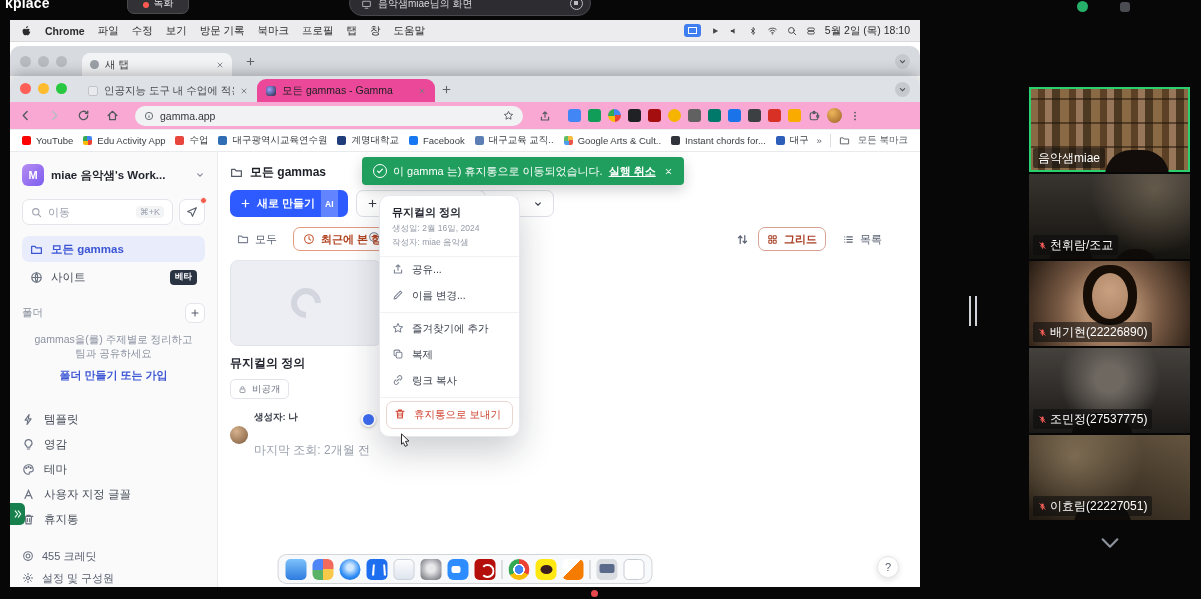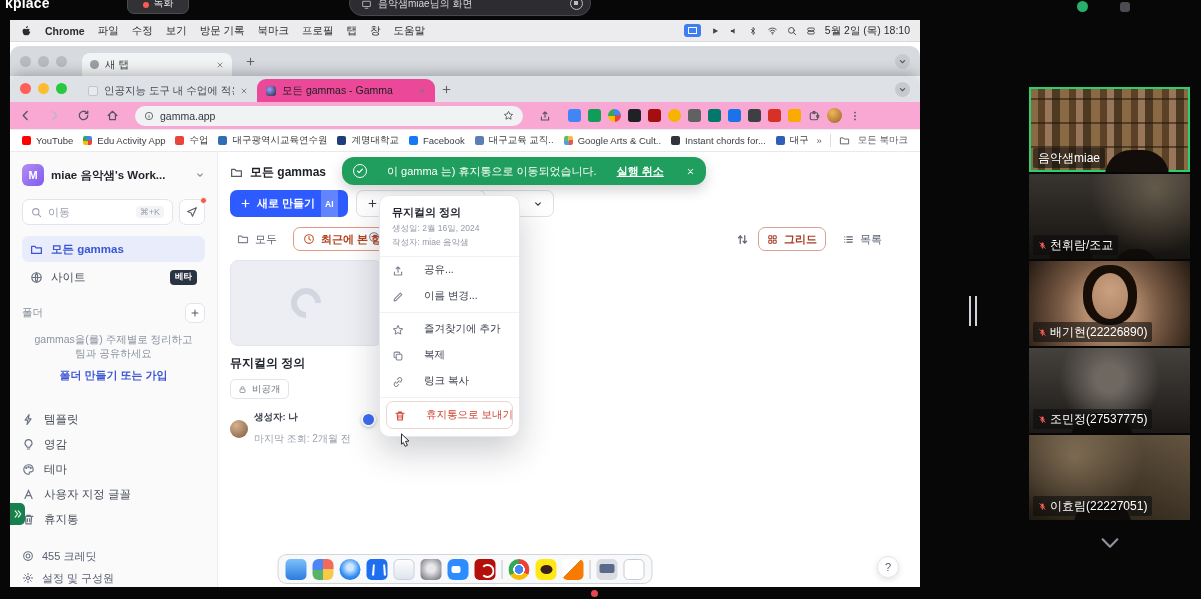--- a/index.html
+++ b/index.html
@@ -114,21 +114,21 @@
 .tools{margin-top:24px;display:flex;flex-direction:column}
 .titem{height:25px;display:flex;align-items:center;gap:9px;color:#474d59}
 .titem svg{color:#6a7280;flex:none}
 .sfoot{margin-top:13px;display:flex;flex-direction:column}
 .fitem{height:22px;display:flex;align-items:center;gap:8px;color:#5a6170;font-size:11px}
 .fitem svg{color:#6a7280;flex:none}
 
 .gmain{flex:1;position:relative;background:#fff;min-width:0}
 .ghead{position:absolute;left:12px;top:12px;display:flex;align-items:center;gap:7px;font-size:12px;font-weight:700;color:#1c1f27;z-index:2}
 .ghead svg{color:#555b66}
-.toast{position:absolute;left:124px;top:5px;height:28px;background:#1f9e5d;border-radius:12px;color:#fff;display:flex;align-items:center;gap:20px;padding:0 11px;font-size:11px;z-index:45;box-shadow:0 5px 14px rgba(0,0,0,.18);white-space:nowrap}
+.toast{position:absolute;left:144px;top:5px;height:28px;background:#1f9e5d;border-radius:4px;color:#fff;display:flex;align-items:center;gap:6px;padding:0 11px;font-size:11px;z-index:45;box-shadow:0 5px 14px rgba(0,0,0,.18);white-space:nowrap}
 .toast .chk{width:14px;height:14px;border:1.4px solid #fff;border-radius:50%;display:flex;align-items:center;justify-content:center;flex:none}
 .toast .undo{font-weight:700;text-decoration:underline}
 .toast .tx{opacity:.9;margin-left:2px}
 .btnrow{position:absolute;left:12px;top:38px;display:flex;gap:8px;z-index:2}
 .bprim{height:27px;background:#2e5bff;border-radius:7px;color:#fff;display:flex;align-items:center;gap:6px;padding:0 10px;font-size:11px;font-weight:700;white-space:nowrap}
 .ai{background:rgba(255,255,255,.25);border-radius:4px;font-size:8.5px;padding:18px 4px}
 .bout{height:27px;background:#fff;border:1px solid #dcdfe6;border-radius:7px;color:#363b46;display:flex;align-items:center;gap:6px;padding:0 10px;font-size:11px;font-weight:600;white-space:nowrap}
 .bimport{position:absolute;left:246px;top:38px;z-index:1;width:90px;justify-content:space-between}
 .filters{position:absolute;left:10px;top:75px;display:flex;align-items:center;gap:7px;z-index:2}
 .filt{height:24px;display:flex;align-items:center;gap:6px;padding:0 9px;font-size:11px;color:#596070;border-radius:7px;white-space:nowrap}
@@ -145,28 +145,28 @@
 
 .card{position:absolute;left:12px;top:108px;width:152px;z-index:1}
 .thumb{height:86px;background:#edeef3;border:1px solid #e3e5ec;border-radius:8px;display:flex;align-items:center;justify-content:center}
 .glogo{width:30px;height:30px;border:6px solid #d3d6df;border-radius:50%;border-right-color:transparent;transform:rotate(45deg)}
 .ctitle{margin-top:9px;font-size:12px;font-weight:700;color:#22252e}
 .vbadge{margin-top:7px;display:inline-flex;align-items:center;gap:5px;border:1px solid #e2e4ea;border-radius:5px;padding:2.5px 7px;font-size:9.5px;color:#6c7280}
 .vbadge svg{color:#868d9a}
 .crow{margin-top:12px;display:flex;align-items:center;gap:6px;position:relative}
 .cav{width:18px;height:18px;border-radius:50%;background:radial-gradient(circle at 35% 30%,#d8b28e,#7c5a3c);flex:none}
 .cmeta .l1{font-size:9.5px;color:#3a3f4a;font-weight:600}
-.cmeta .l2{font-size:10px;color:#9aa0ac;margin-top:8px}
+.cmeta .l2{font-size:12px;color:#9aa0ac;margin-top:18px}
 .collab{position:absolute;right:6px;top:1px;width:15px;height:15px;border-radius:50%;background:#3d6cf2;border:2px solid #fff;box-shadow:0 1px 3px rgba(0,0,0,.25)}
 
 .menu{position:absolute;left:161px;top:43px;width:141px;background:#fff;border:1px solid #e7e8ee;border-radius:10px;box-shadow:0 14px 34px rgba(22,26,40,.22);z-index:50;padding:9px 0 7px;font-size:10.5px}
 .mhead{padding:0 12px 8px;border-bottom:1px solid #eff1f4}
 .mtitle{font-size:11px;font-weight:700;color:#23262f}
 .mmeta{font-size:8.5px;color:#949aa7;margin-top:3px;line-height:11px}
-.mi{display:flex;align-items:flex-end;gap:20px;padding:6px 12px;color:#3a3f4b;white-space:nowrap}
+.mi{display:flex;align-items:flex-start;gap:8px;padding:6px 12px;color:#3a3f4b;white-space:nowrap}
 .mi svg{color:#7d8494;flex:none}
 .msep{border-top:1px solid #eff1f4;margin:3px 0}
 .mi.danger{margin:3px 6px 0;padding:6px 7px;border:1px solid #e9d6d1;border-radius:7px;color:#cf4432}
 .mi.danger svg{color:#cf4432}
 .cursor{position:absolute;left:180px;top:280px;z-index:60}
 .helpb{position:absolute;right:21px;bottom:9px;width:22px;height:22px;border-radius:50%;background:#fff;border:1px solid #e4e6ea;box-shadow:0 2px 6px rgba(0,0,0,.12);display:flex;align-items:center;justify-content:center;font-size:11px;color:#596070;z-index:10}
 
 
 .dock{position:absolute;left:50%;bottom:3px;transform:translateX(-50%);height:30px;background:rgba(246,247,250,.8);border:1px solid rgba(120,120,130,.28);border-radius:9px;display:flex;align-items:center;gap:6px;padding:0 7px;z-index:70}
 .di{width:21px;height:21px;border-radius:5px;flex:none;position:relative}

